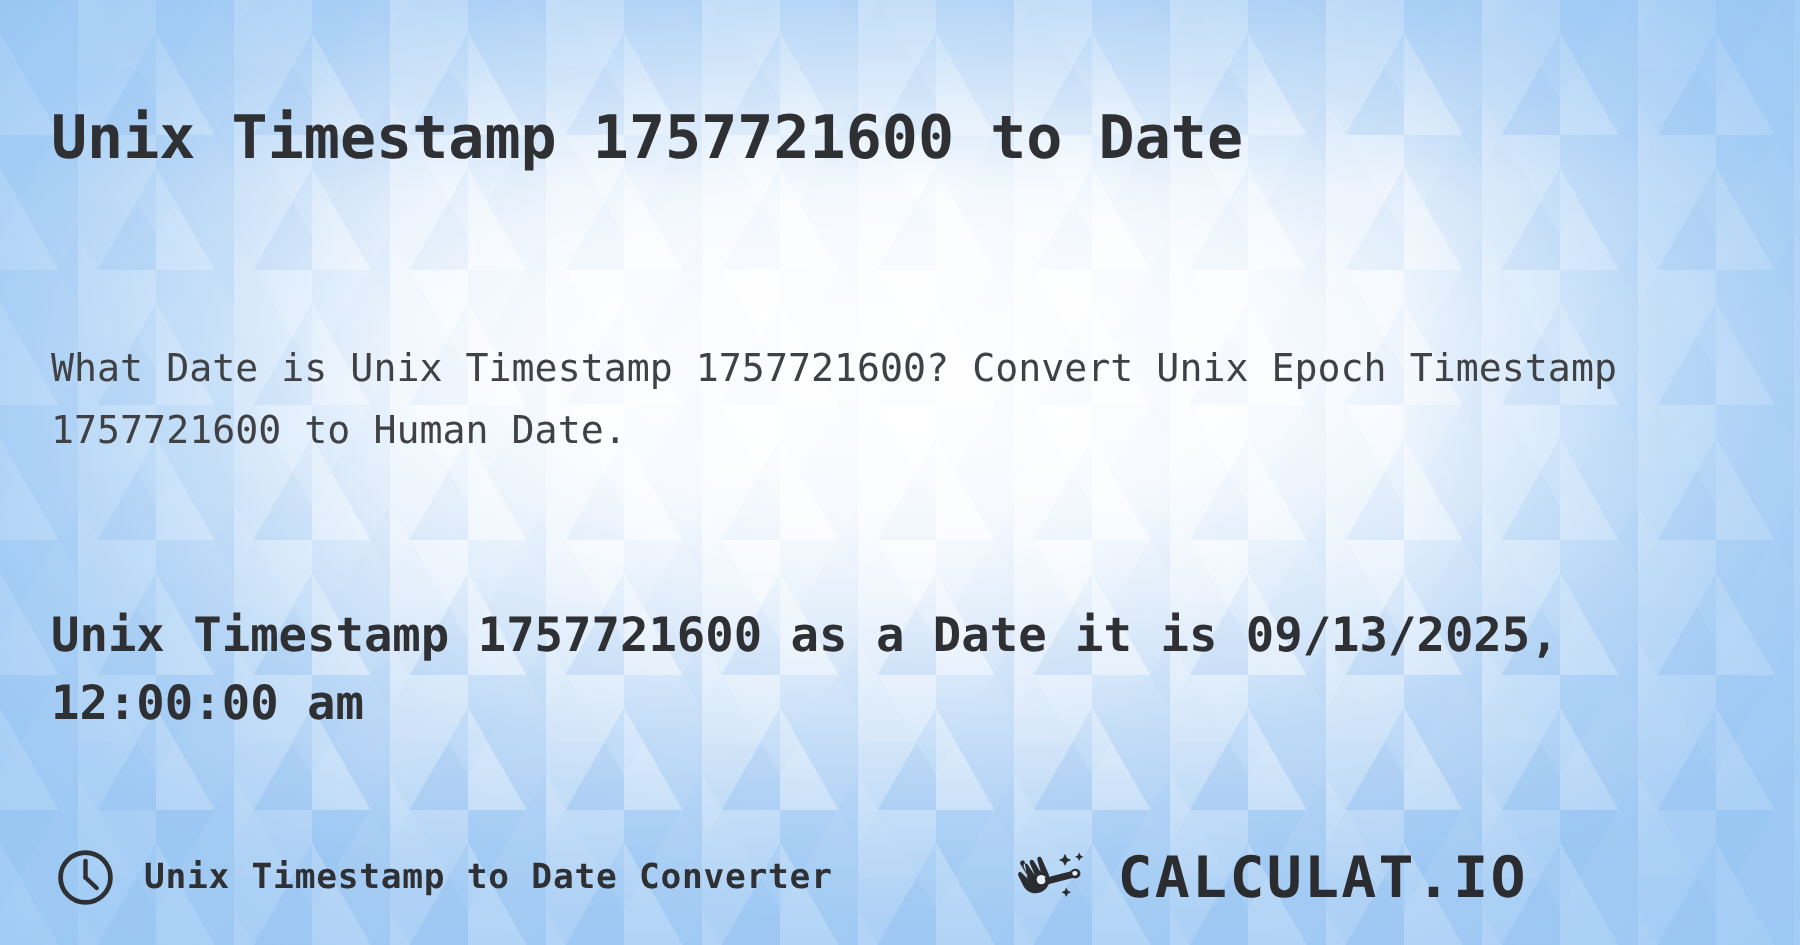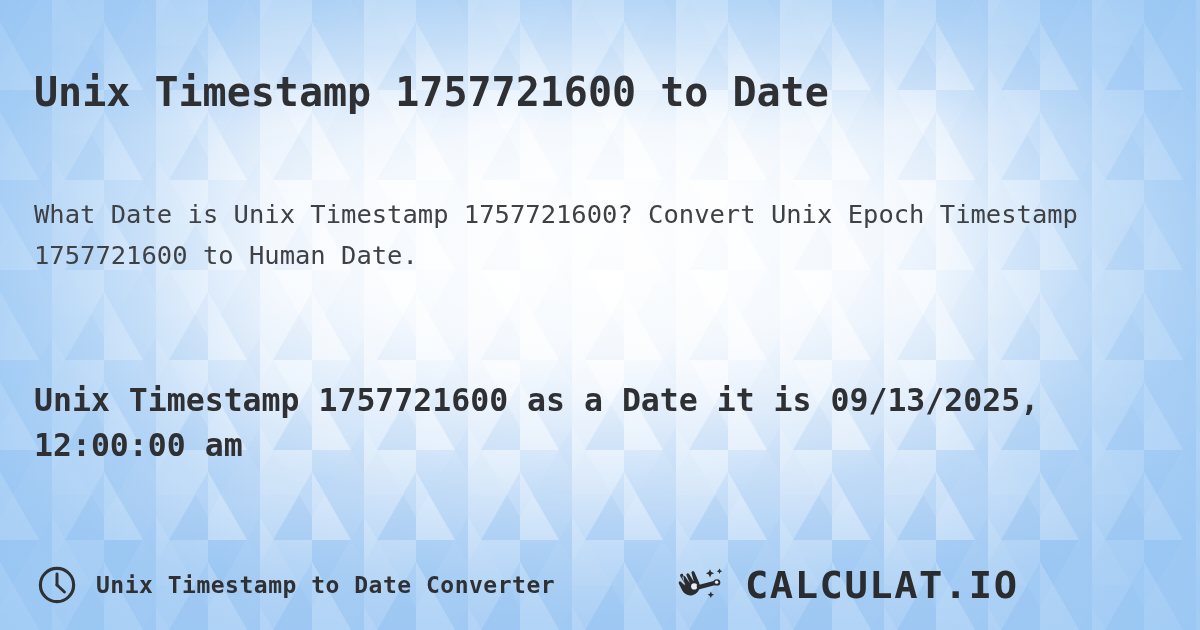--- a/index.html
+++ b/index.html
@@ -81,32 +81,32 @@
     font-weight: bold;
     letter-spacing: 0px;
     color: #2f3033;
     line-height: 50px;
     white-space: nowrap;
   }
 
   .description {
     position: absolute;
     left: 34px;
-    top: 168px;
+    top: 200px;
     width: 1115px;
     font-size: 25.5px;
     font-weight: normal;
     color: #3f4145;
     line-height: 41px;
   }
 
   .result-heading {
     position: absolute;
     left: 34px;
-    top: 352px;
+    top: 376px;
     width: 1120px;
     font-size: 31.5px;
     font-weight: bold;
     color: #2f3033;
     line-height: 45px;
   }
 
   
   .footer {
     position: absolute;

